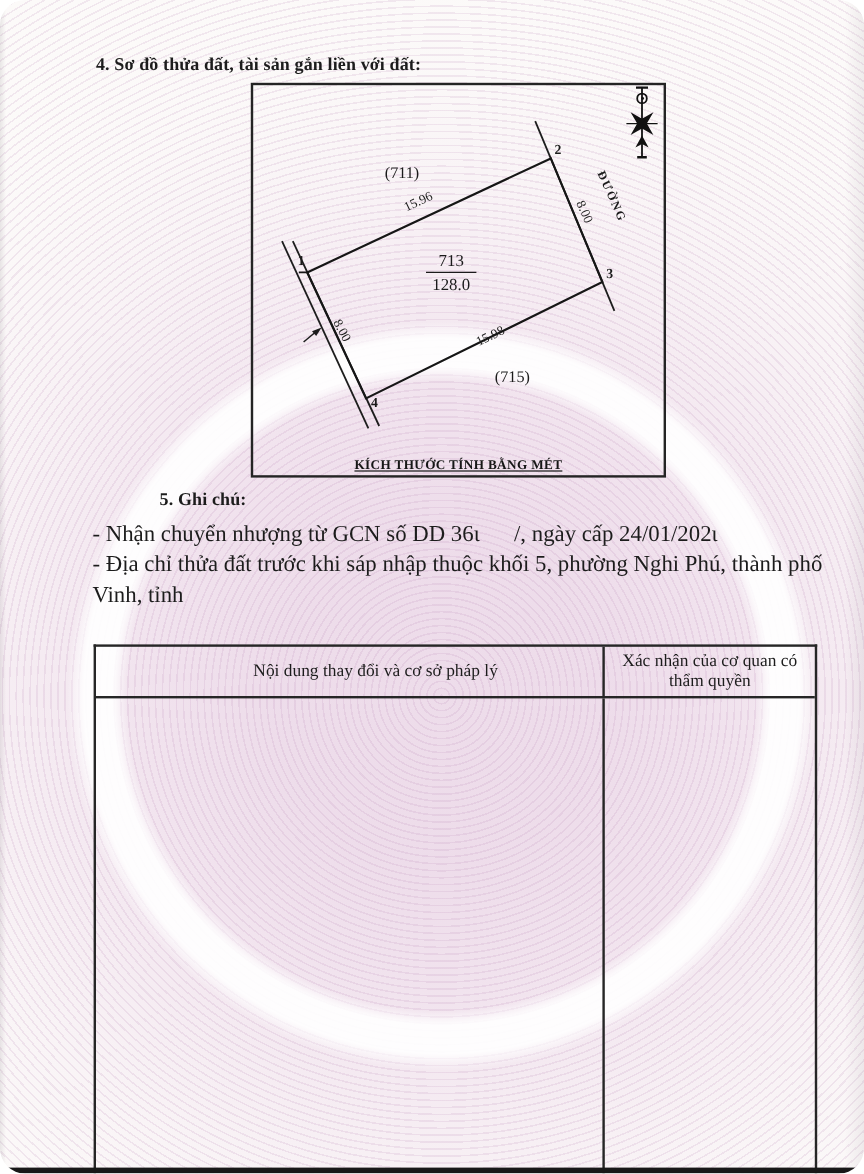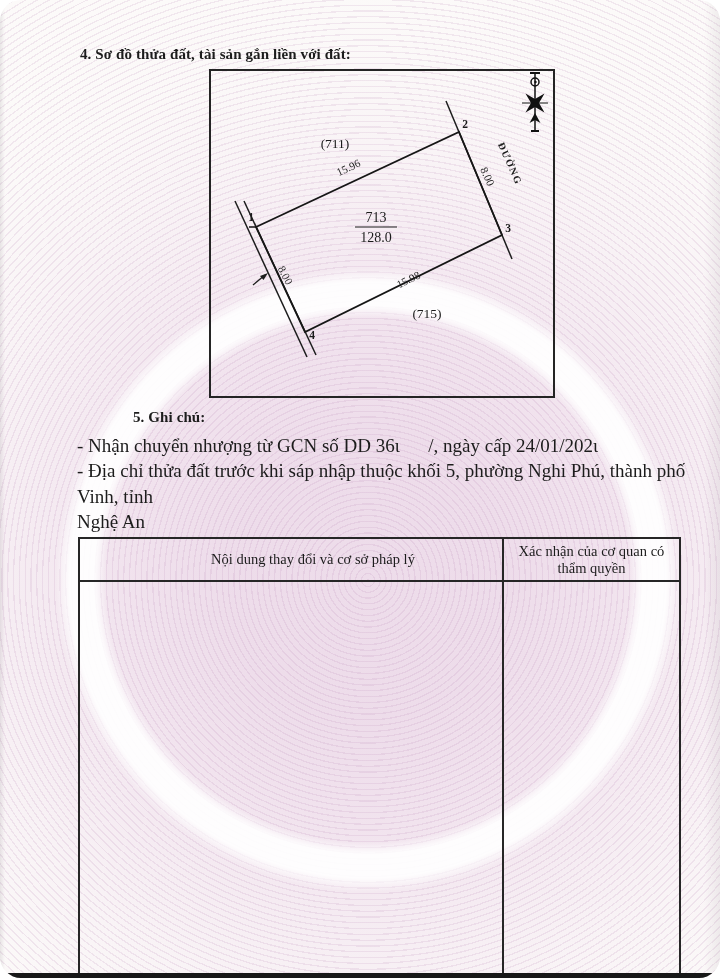--- a/index.html
+++ b/index.html
@@ -101,27 +101,27 @@
         <line x1="0" y1="-30" x2="0" y2="28" stroke="#111" stroke-width="1.5"></line>
         <line x1="-5" y1="-30" x2="5" y2="-30" stroke="#111" stroke-width="2"></line>
         <circle cx="0" cy="-21" r="4" fill="none" stroke="#111" stroke-width="1.5"></circle>
         <circle cx="0.5" cy="-21" r="1.2" fill="#111"></circle>
         <polygon points="9.5,-9.5 4,0 9.5,9.5 0,4 -9.5,9.5 -4,0 -9.5,-9.5 0,-4" fill="#111"></polygon>
         <line x1="-13" y1="0" x2="13" y2="0" stroke="#111" stroke-width="1"></line>
         <polygon points="0,10 5.5,20 0,17 -5.5,20" fill="#111"></polygon>
         <line x1="-4" y1="28" x2="4" y2="28" stroke="#111" stroke-width="2"></line>
       </g>
     </svg>
+    <div class="caption">KÍCH THƯỚC TÍNH BẰNG MÉT</div>
   </div>
 
   <div class="abs heading h5">5. Ghi chú:</div>
   <div class="abs notes">
     <div>- Nhận chuyển nhượng từ GCN số DD 36ɩ      /, ngày cấp 24/01/202ɩ</div>
     <div>- Địa chỉ thửa đất trước khi sáp nhập thuộc khối 5, phường Nghi Phú, thành phố Vinh, tỉnh</div>
-    <div>Nghệ An</div>
   </div>
 
 
   <div class="abs table">
     <div class="thead">
       <div class="th th-c1">Nội dung thay đổi và cơ sở pháp lý</div>
       <div class="th th-c2">Xác nhận của cơ quan có thẩm quyền</div>
     </div>
     <div class="tbody">
       <div class="td-c1"></div>

